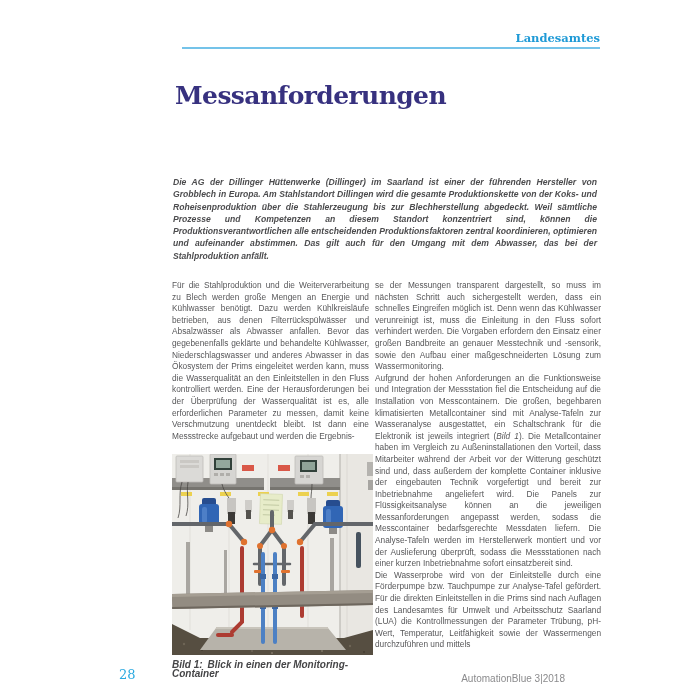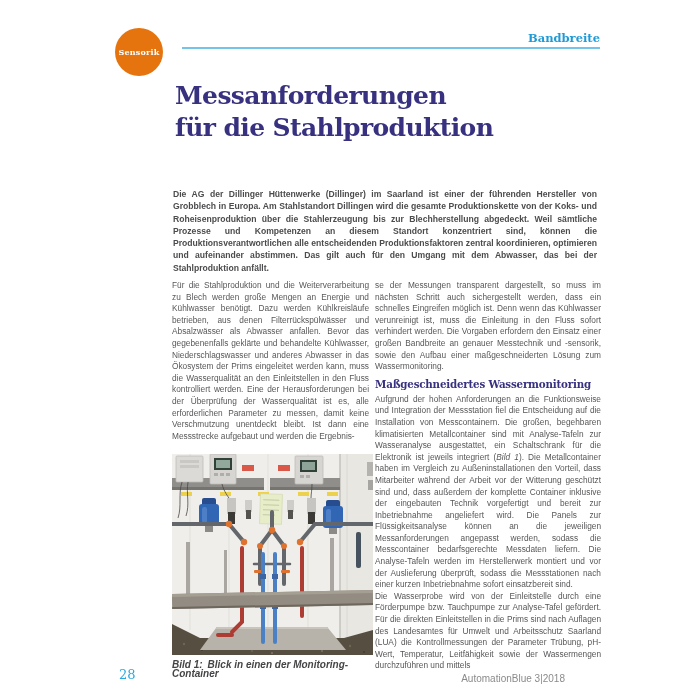--- a/index.html
+++ b/index.html
@@ -33,22 +33,22 @@
     font-family:"DejaVu Serif",serif;font-weight:bold;font-size:11.5px;color:var(--accent-blue);
   }
 
   .title{
     position:absolute;left:175px;top:80px;width:430px;
     font-family:"DejaVu Serif",serif;font-weight:bold;color:var(--title-indigo);
     font-size:25px;line-height:32px;letter-spacing:-0.6px;
   }
 
   .intro{
-    position:absolute;left:173px;top:188px;width:424px;
-    font-size:8.6px;line-height:12.3px;font-weight:bold;
+    position:absolute;left:173px;top:176px;width:424px;
+    font-size:8.6px;line-height:12.3px;font-weight:bold;font-style:italic;
     color:var(--intro-text-gray);text-align:justify;
   }
 
   .columns{
     position:absolute;left:172px;top:280px;width:430px;
     display:flex;gap:6px;
   }
   .col{color:var(--body-text-gray);font-size:8.3px;line-height:11.6px;text-align:justify;}
   .col-left{width:197px;}
   .col-right{width:226px;}
@@ -74,30 +74,26 @@
   }
   .footer-journal{
     position:absolute;right:135px;top:673px;font-size:10px;color:var(--footer-gray);
   }
 </style>
 </head>
 <body>
 
 <div class="page">
 
-  <div class="badge">
-    <span>Sensorik</span>
-  </div>
 
   <div class="header-rule"></div>
-  <div class="header-label">Bandbreite</div>
+  <div class="header-label">Landesamtes</div>
 
   <h1 class="title">
     <span>Messanforderungen</span><br>
-    <span>für die Stahlproduktion</span>
   </h1>
 
   <p class="intro">Die AG der Dillinger Hüttenwerke (Dillinger) im Saarland ist einer der führenden Hersteller von Grobblech in Europa. Am Stahlstandort Dillingen wird die gesamte Produktionskette von der Koks- und Roheisenproduktion über die Stahlerzeugung bis zur Blechherstellung abgedeckt. Weil sämtliche Prozesse und Kompetenzen an diesem Standort konzentriert sind, können die Produktionsverantwortlichen alle entscheidenden Produktionsfaktoren zentral koordinieren, optimieren und aufeinander abstimmen. Das gilt auch für den Umgang mit dem Abwasser, das bei der Stahlproduktion anfällt.</p>
 
   <div class="columns">
 
     <div class="col col-left">
       <p>Für die Stahlproduktion und die Weiterverarbeitung zu Blech werden große Mengen an Energie und Kühlwasser benötigt. Dazu werden Kühlkreisläufe betrieben, aus denen Filterrückspülwässer und Absalzwässer als Abwasser anfallen. Bevor das gegebenenfalls geklärte und behandelte Kühlwasser, Niederschlagswasser und anderes Abwasser in das Ökosystem der Prims eingeleitet werden kann, muss die Wasserqualität an den Einleitstellen in den Fluss kontrolliert werden. Eine der Herausforderungen bei der Überprüfung der Wasserqualität ist es, alle erforderlichen Parameter zu messen, damit keine Verschmutzung unentdeckt bleibt. Ist dann eine Messstrecke aufgebaut und werden die Ergebnis-</p>
 
       <figure class="figure">
@@ -261,21 +257,20 @@
           </g>
         </svg>
         <figcaption>
           <span class="cap-label">Bild 1:</span><span>Blick in einen der Monitoring-Container</span>
         </figcaption>
       </figure>
     </div>
 
     <div class="col col-right">
       <p>se der Messungen transparent dargestellt, so muss im nächsten Schritt auch sichergestellt werden, dass ein schnelles Eingreifen möglich ist. Denn wenn das Kühlwasser verunreinigt ist, muss die Einleitung in den Fluss sofort verhindert werden. Die Vorgaben erfordern den Einsatz einer großen Bandbreite an genauer Messtechnik und -sensorik, sowie den Aufbau einer maßgeschneiderten Lösung zum Wassermonitoring.</p>
-      <h2 class="section-heading">Maßgeschneidertes Wassermonitoring</h2>
       <p><span>Aufgrund der hohen Anforderungen an die Funktionsweise und Integration der Messstation fiel die Entscheidung auf die Installation von Messcontainern. Die großen, begehbaren klimatisierten Metallcontainer sind mit Analyse-Tafeln zur Wasseranalyse ausgestattet, ein Schaltschrank für die Elektronik ist jeweils integriert (</span><span class="bild-ref">Bild 1</span><span>). Die Metallcontainer haben im Vergleich zu Außeninstallationen den Vorteil, dass Mitarbeiter während der Arbeit vor der Witterung geschützt sind und, dass außerdem der komplette Container inklusive der eingebauten Technik vorgefertigt und bereit zur Inbetriebnahme angeliefert wird. Die Panels zur Flüssigkeitsanalyse können an die jeweiligen Messanforderungen angepasst werden, sodass die Messcontainer bedarfsgerechte Messdaten liefern. Die Analyse-Tafeln werden im Herstellerwerk montiert und vor der Auslieferung überprüft, sodass die Messstationen nach einer kurzen Inbetriebnahme sofort einsatzbereit sind.</span></p>
       <p>Die Wasserprobe wird von der Einleitstelle durch eine Förderpumpe bzw. Tauchpumpe zur Analyse-Tafel gefördert. Für die direkten Einleitstellen in die Prims sind nach Auflagen des Landesamtes für Umwelt und Arbeitsschutz Saarland (LUA) die Kontrollmessungen der Parameter Trübung, pH-Wert, Temperatur, Leitfähigkeit sowie der Wassermengen durchzuführen und mittels</p>
     </div>
 
   </div>
 
   <div class="footer-pagenum">28</div>
   <div class="footer-journal">AutomationBlue 3|2018</div>
 
 </div>

